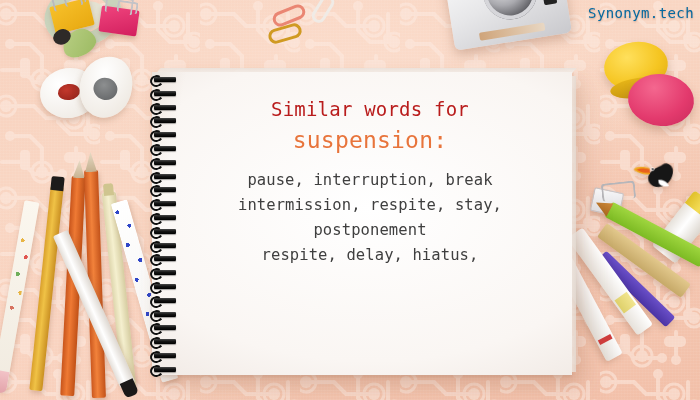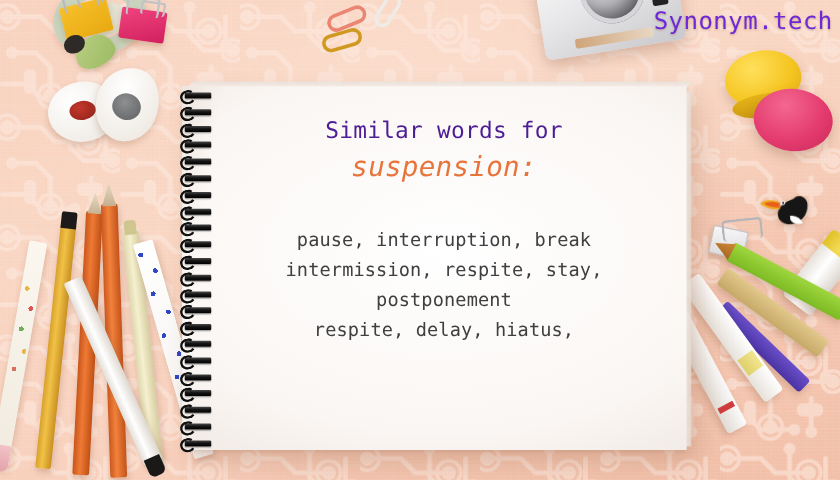--- a/index.html
+++ b/index.html
@@ -128,50 +128,49 @@
   .content {
     position: absolute;
     left: 190px;
     top: 96px;
     width: 360px;
     text-align: center;
   }
   .headline-1 {
     font-size: 19px;
     letter-spacing: .2px;
-    color: #4c1d95;
+    color: #b91c1c;
     line-height: 26px;
     white-space: nowrap;
   }
   .headline-2 {
     font-size: 23px;
     letter-spacing: .2px;
     color: #e8743b;
     line-height: 32px;
     margin-top: 2px;
     white-space: nowrap;
-    font-style: italic;
   }
   .synonyms {
-    margin-top: 32px;
+    margin-top: 12px;
     font-size: 15.5px;
     line-height: 25px;
     color: #3f3f3f;
     letter-spacing: .1px;
   }
   .syn-line { white-space: nowrap; }
 
   
   .logo {
     position: absolute;
     right: 6px;
     top: 5px;
-    font-size: 20px;
+    font-size: 14px;
     letter-spacing: .4px;
-    color: #6d28d9;
+    color: #0369a1;
     text-shadow: 0 1px 2px rgba(160,110,85,.55);
     z-index: 40;
   }
 
   
   .obj { position: absolute; }
 
   
   .tape {
     left: 44px; top: -16px;

